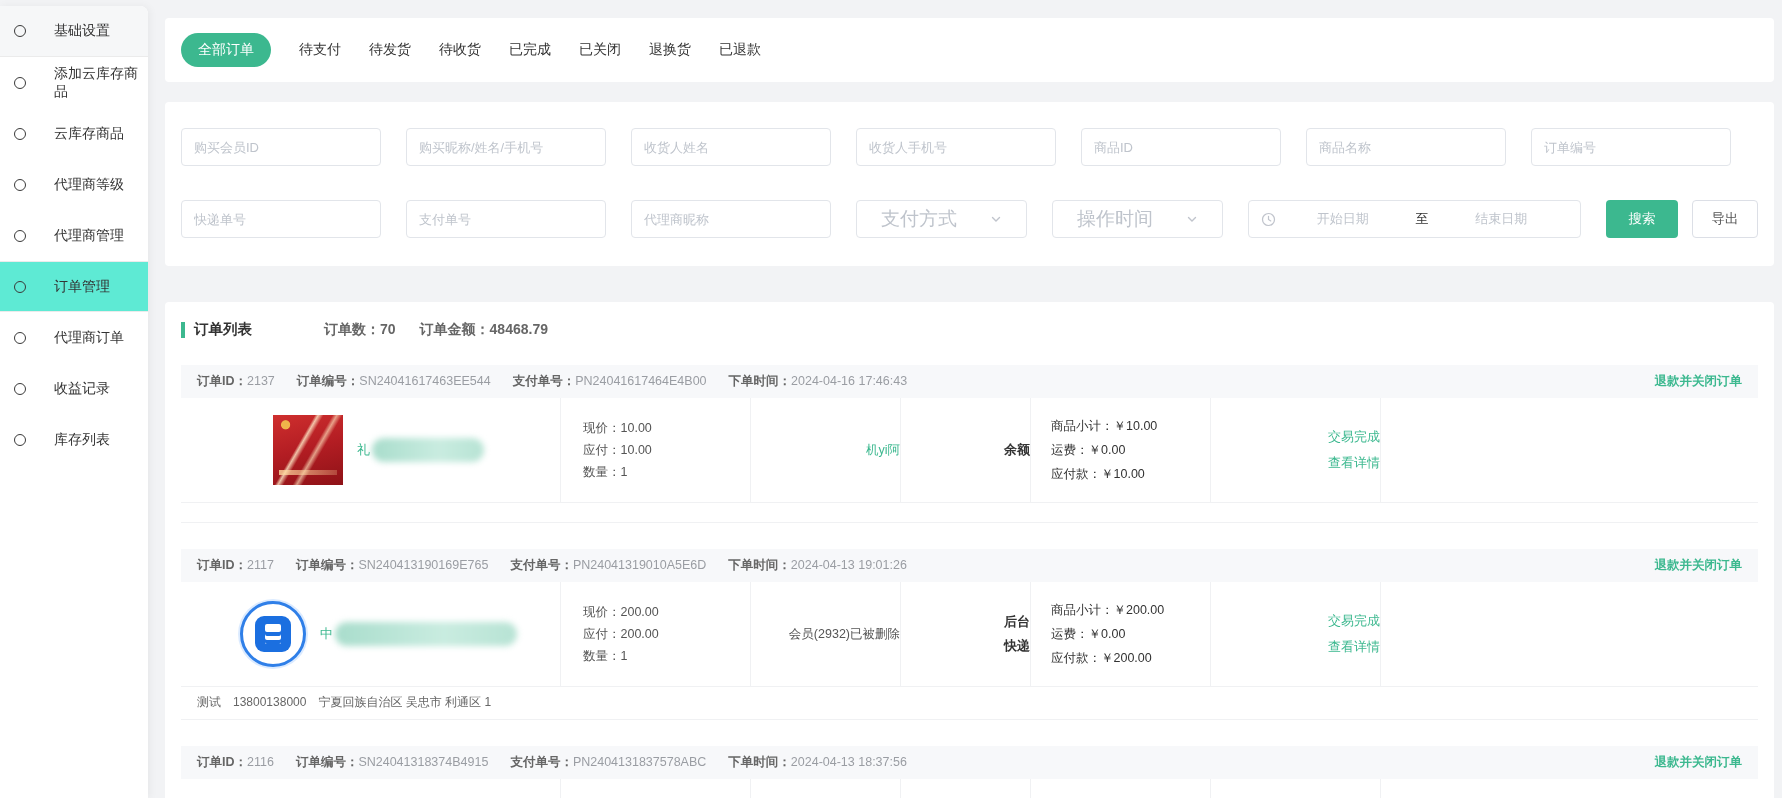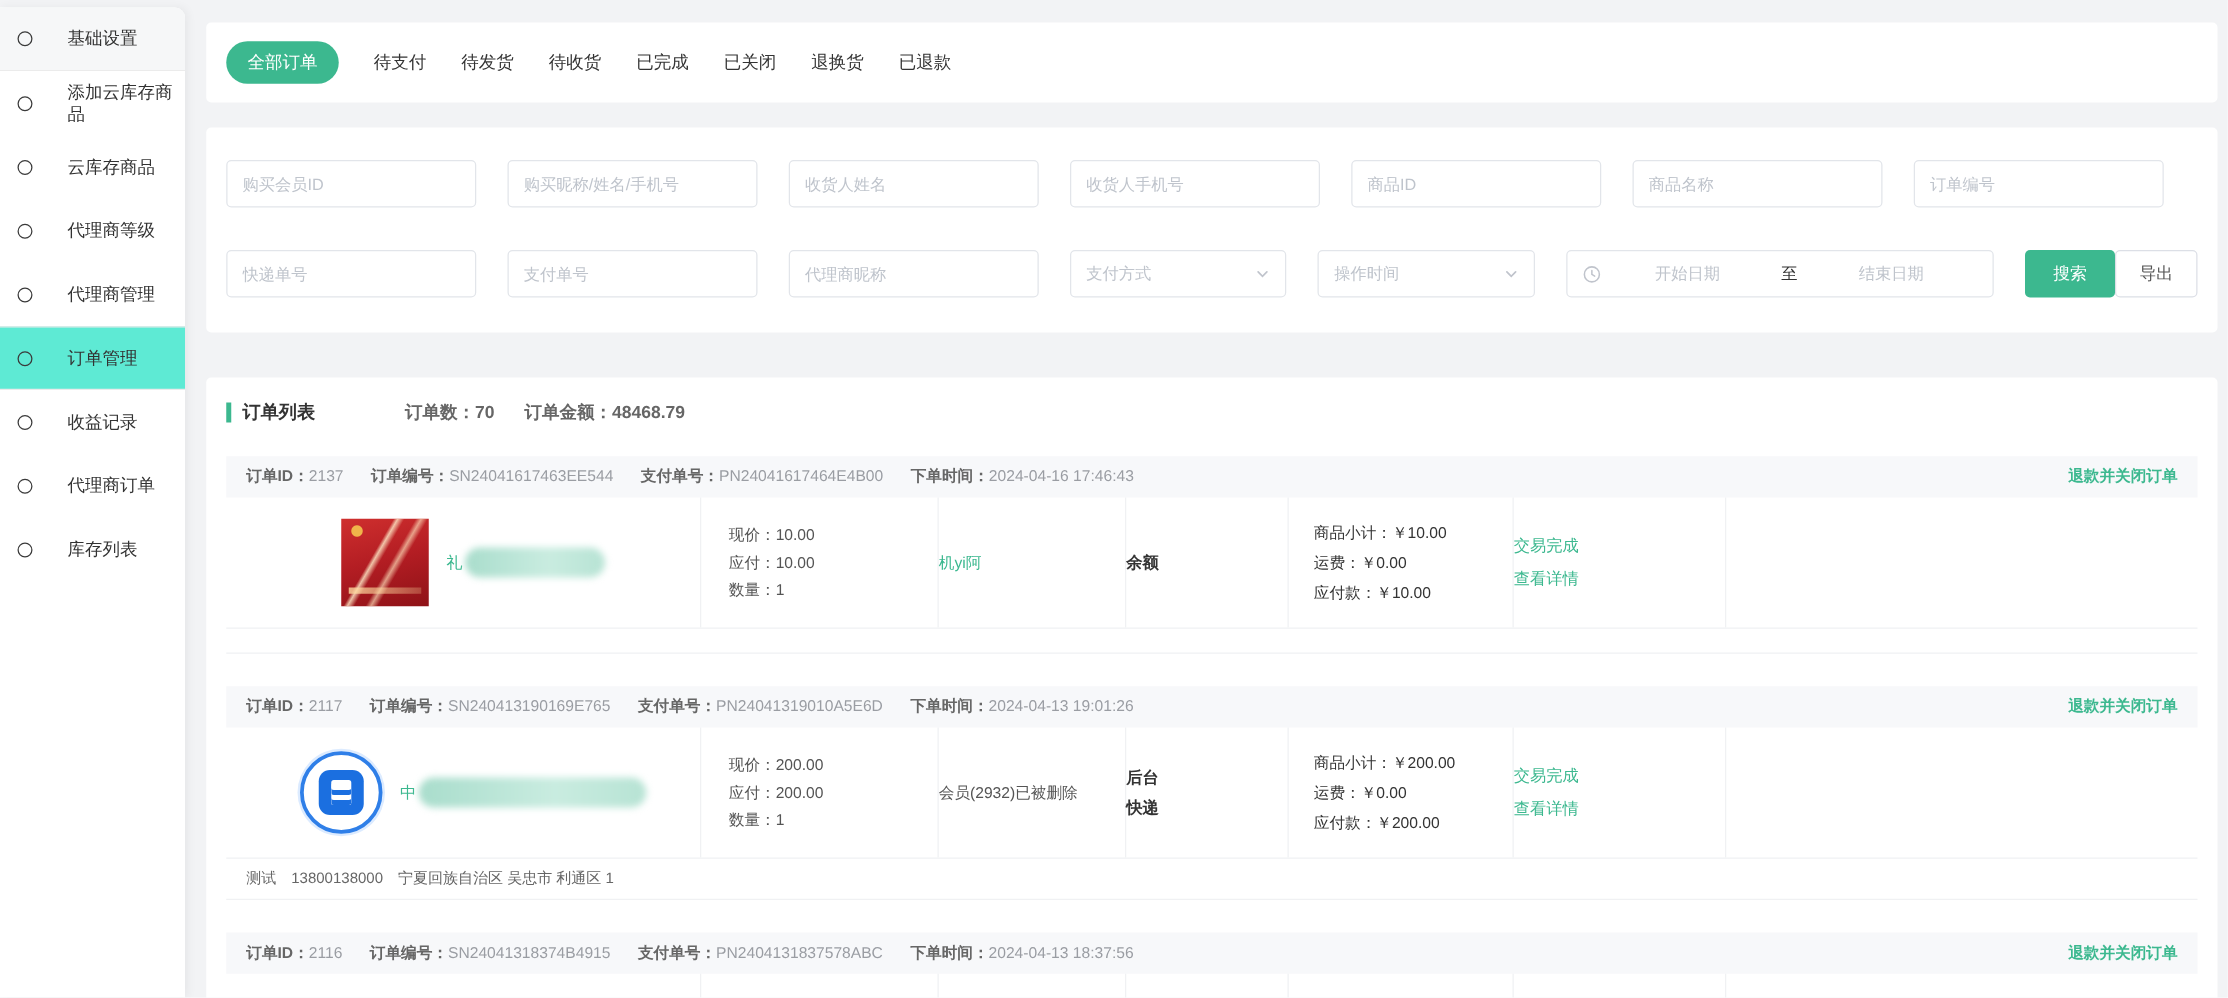--- a/index.html
+++ b/index.html
@@ -29,27 +29,27 @@
 
   
   .filter-card { margin-top:20px; padding:26px 16px 28px; }
   .f-row { display:flex; gap:25px; align-items:center; }
   .f-row + .f-row { margin-top:34px; }
   .f-input { width:200px; height:38px; border:1px solid #e2e5ea; border-radius:4px;
     padding:0 12px; font-size:13px; color:#333; background:#fff; outline:none;
     font-family:"Liberation Sans","DejaVu Sans",sans-serif; }
   .f-input::placeholder { color:#bfc4cc; }
   .f-select { width:180px; height:38px; border:1px solid #e2e5ea; border-radius:4px;
-    display:flex; align-items:center; justify-content:space-between; padding:0 12px;
-    font-size:13px; color:#bfc4cc; cursor:pointer; background:#fff; }
+    display:flex; align-items:center; justify-content:space-between; padding:0 24px;
+    font-size:19px; color:#bfc4cc; cursor:pointer; background:#fff; }
   .f-date { width:356px; height:38px; border:1px solid #e2e5ea; border-radius:4px;
     display:flex; align-items:center; padding:0 12px; font-size:13px; background:#fff; }
   .f-date .ph { color:#bfc4cc; flex:1; text-align:center; }
   .f-date .sep { color:#333; padding:0 6px; }
-  .btns { margin-left:auto; display:flex; }
+  .btns { margin-left:auto; display:flex; gap:14px; }
   .btn { height:38px; border-radius:4px; font-size:13.5px; display:flex;
     align-items:center; justify-content:center; cursor:pointer; }
   .btn.primary { width:72px; background:var(--accent); color:#fff; }
   .btn.plain { width:66px; background:#fff; border:1px solid #dcdfe6; color:#555; }
 
   
   .list-card { margin-top:36px; padding:18px 16px 20px; min-height:500px; }
   .list-head { display:flex; align-items:center; font-size:14px; }
   .green-bar { width:4px; height:16px; background:var(--accent); margin-right:9px; }
   .list-title { font-weight:bold; color:#333; font-size:14.5px; }
@@ -81,21 +81,21 @@
     border:3px solid #2f7fe8; box-shadow:0 0 0 2px #dcebff; display:flex;
     align-items:center; justify-content:center; }
   .logo-inner { width:36px; height:36px; background:#1b6fe0; border-radius:9px;
     display:flex; align-items:center; justify-content:center; }
   .logo-book { width:16px; height:20px; background:#fff; border-radius:2px;
     box-shadow:inset 0 -4px 0 #1b6fe0, inset 0 -8px 0 #fff, inset 0 -12px 0 #1b6fe0, inset 0 -16px 0 #fff; }
   .p-name { font-size:13px; color:var(--accent); display:flex; align-items:center; }
   .censor { display:inline-block; height:24px; border-radius:12px; margin-left:2px;
     background:linear-gradient(90deg,#a9ddcc,#c9ece0 60%,#b7e3d4); filter:blur(3px); }
   .cell-price { padding-left:22px; font-size:12.5px; color:#555; line-height:22px; }
-  .cell-center { align-items:flex-start; text-align:center; font-size:12.5px; }
+  .cell-center { align-items:flex-end; text-align:center; font-size:12.5px; }
   .buyer-green { color:var(--accent); }
   .buyer-dark { color:#555; }
   .pay-line { font-weight:bold; color:#333; line-height:24px; font-size:13px; }
   .cell-total { padding-left:20px; font-size:12.5px; color:#333; line-height:24px; }
   .a-status { color:var(--accent); font-size:13px; line-height:26px; }
   .a-link { color:var(--accent); font-size:13px; line-height:26px; cursor:pointer; }
   .o-foot { border-bottom:1px solid #f0f1f3; padding:7px 16px 8px; font-size:12px;
     color:#666; min-height:28px; }
   .o-foot.empty { min-height:20px; padding:0; }
   .order.partial .o-body { min-height:18px; }
@@ -126,25 +126,25 @@
     <div class="side-item">
       <span class="dot"></span>
       <span>代理商管理</span>
     </div>
     <div class="side-item active">
       <span class="dot"></span>
       <span>订单管理</span>
     </div>
     <div class="side-item">
       <span class="dot"></span>
+      <span>代理商订单</span>
+    </div>
+    <div class="side-item">
+      <span class="dot"></span>
       <span>收益记录</span>
-    </div>
-    <div class="side-item">
-      <span class="dot"></span>
-      <span>代理商订单</span>
     </div>
     <div class="side-item">
       <span class="dot"></span>
       <span>库存列表</span>
     </div>
   </aside>
 
   <main class="main">
 
     <div class="card tabs-card">

